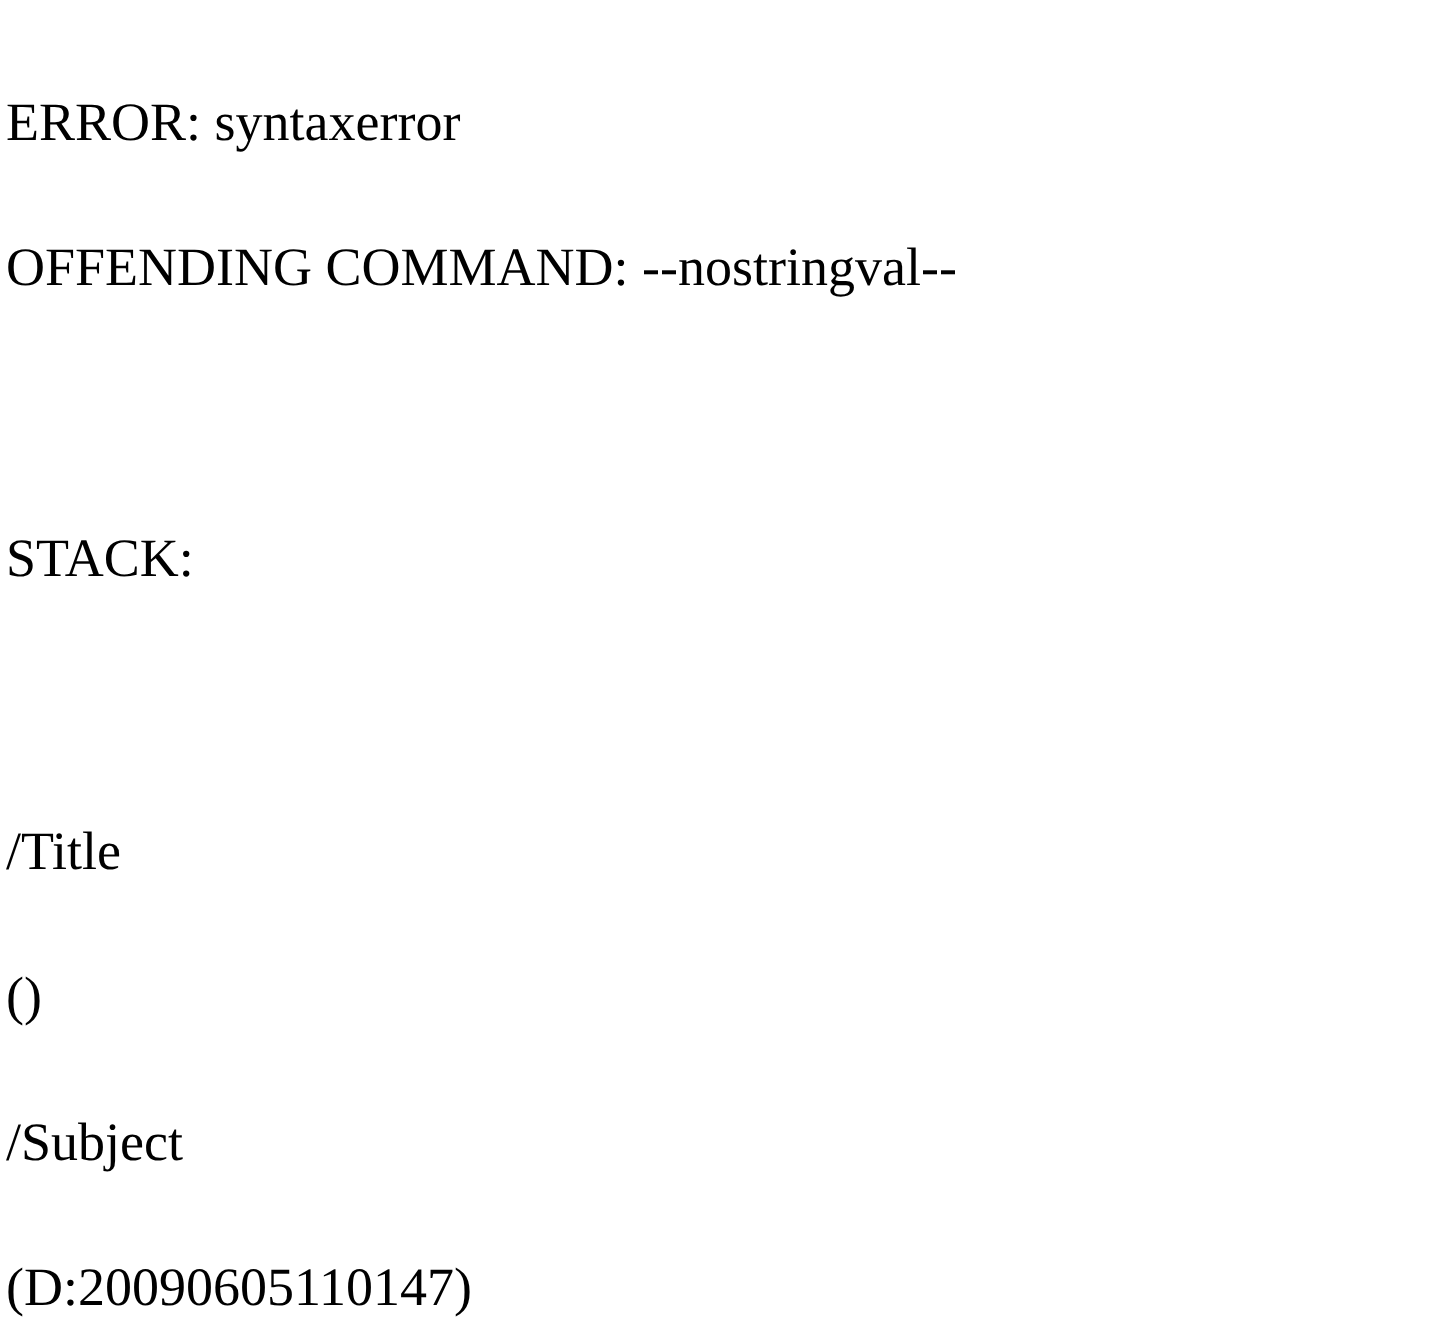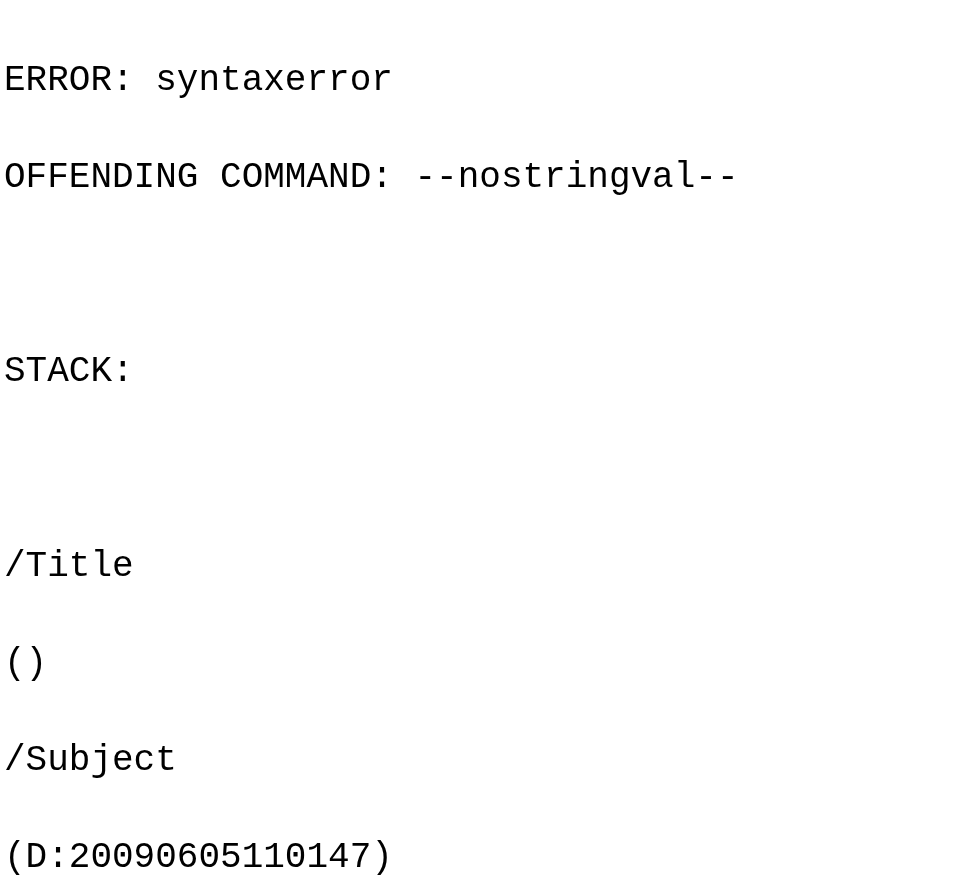--- a/index.html
+++ b/index.html
@@ -1,18 +1,19 @@
 <!DOCTYPE html>
 <html><head>
   <meta charset="utf-8">
   <style>
     * {
       margin: 0;
       padding: 0;
       box-sizing: border-box;
+      font-family: Liberation Serif, serif;
     }
     body {
       font-family: "Courier New", Courier, monospace;
       font-size: 36px;
       line-height: 1.35;
       background: #fff;
       color: #000;
       padding: 8px 4px;
       width: 960px;
       height: 879px;

